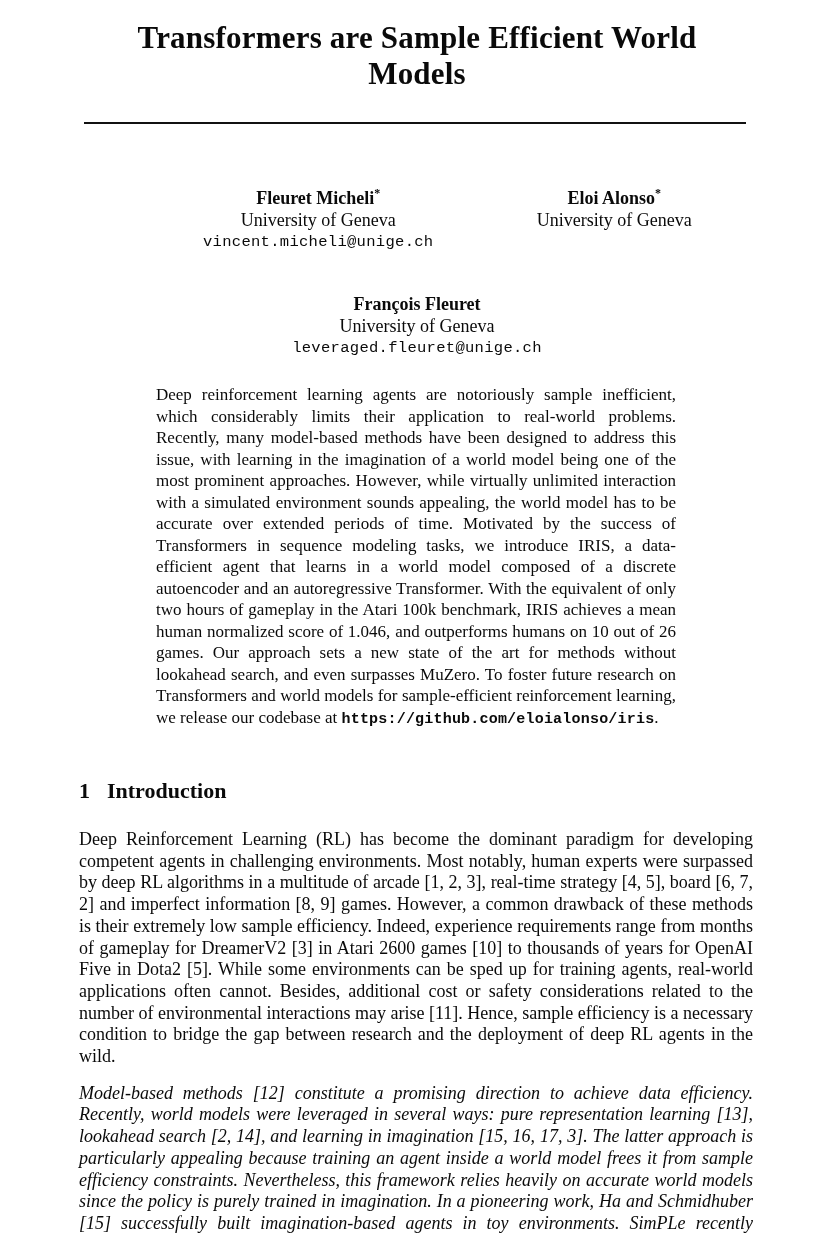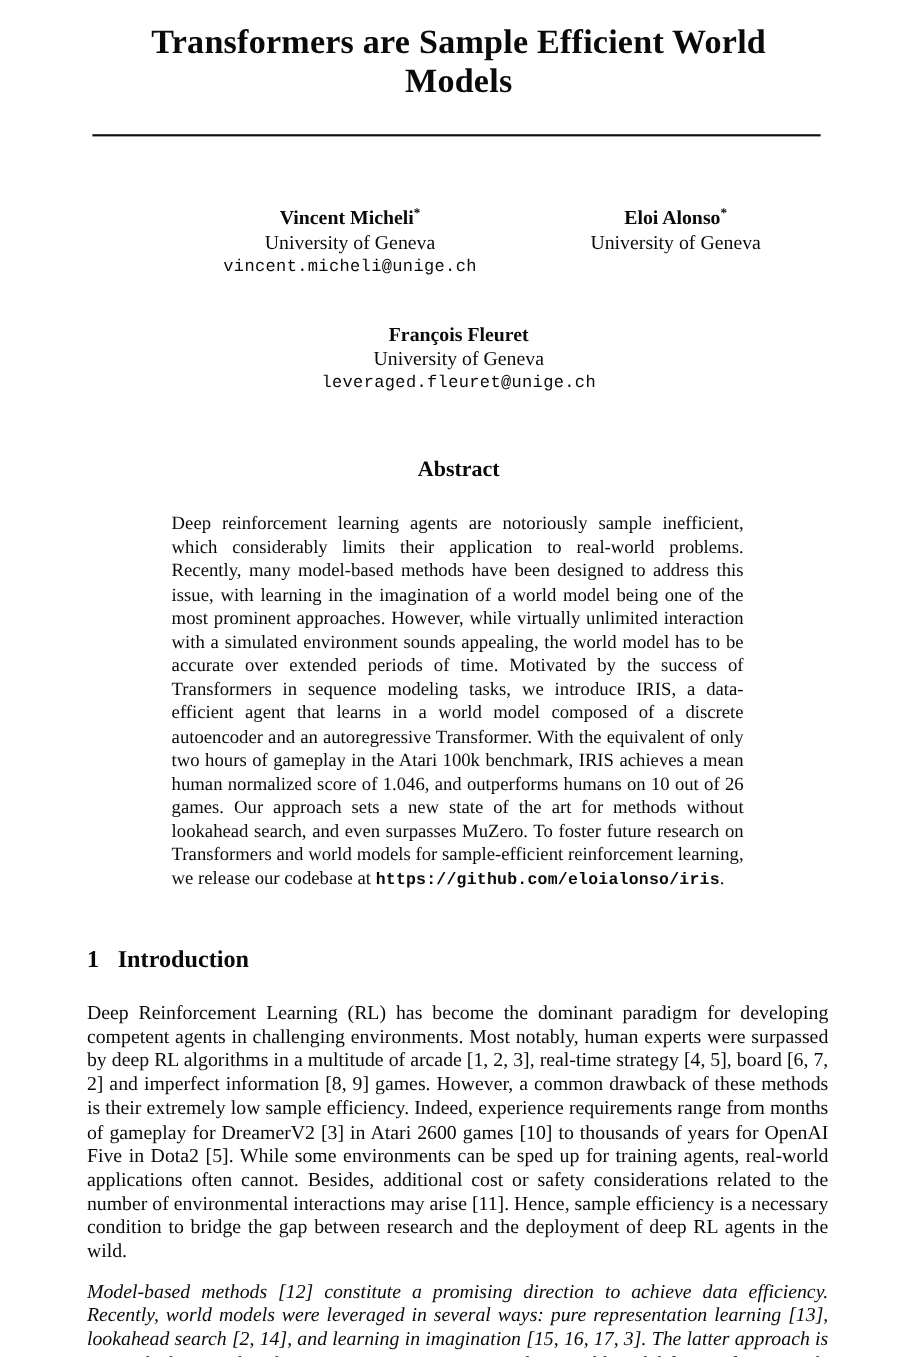--- a/index.html
+++ b/index.html
@@ -104,37 +104,36 @@
 <body>
 
 <div class="page">
 
   <h1 class="paper-title">Transformers are Sample Efficient World Models</h1>
 
   <hr class="title-rule">
 
   <div class="authors-row-1">
     <div class="author-block col-1">
-      <div class="author-name"><span>Vincent Micheli</span><sup>*</sup></div>
+      <div class="author-name"><span>Fleuret Micheli</span><sup>*</sup></div>
       <div class="author-affiliation">University of Geneva</div>
       <div class="author-email">vincent.micheli@unige.ch</div>
     </div>
     <div class="author-block col-2">
       <div class="author-name"><span>Eloi Alonso</span><sup>*</sup></div>
       <div class="author-affiliation">University of Geneva</div>
     </div>
   </div>
 
   <div class="authors-row-2">
     <div class="author-name"><span>François Fleuret</span><sup></sup></div>
     <div class="author-affiliation">University of Geneva</div>
     <div class="author-email">leveraged.fleuret@unige.ch</div>
   </div>
 
-  <h2 class="abstract-heading">Abstract</h2>
 
   <p class="abstract-body"><span>Deep reinforcement learning agents are notoriously sample inefficient, which considerably limits their application to real-world problems. Recently, many model-based methods have been designed to address this issue, with learning in the imagination of a world model being one of the most prominent approaches. However, while virtually unlimited interaction with a simulated environment sounds appealing, the world model has to be accurate over extended periods of time. Motivated by the success of Transformers in sequence modeling tasks, we introduce IRIS, a data-efficient agent that learns in a world model composed of a discrete autoencoder and an autoregressive Transformer. With the equivalent of only two hours of gameplay in the Atari 100k benchmark, IRIS achieves a mean human normalized score of 1.046, and outperforms humans on 10 out of 26 games. Our approach sets a new state of the art for methods without lookahead search, and even surpasses MuZero. To foster future research on Transformers and world models for sample-efficient reinforcement learning, we release our codebase at </span><a class="mono-url" href="#">https://github.com/eloialonso/iris</a><span>.</span></p>
 
   <h2 class="section-heading"><span class="section-number">1</span><span>Introduction</span></h2>
 
   <p class="body-paragraph">Deep Reinforcement Learning (RL) has become the dominant paradigm for developing competent agents in challenging environments. Most notably, human experts were surpassed by deep RL algorithms in a multitude of arcade [1, 2, 3], real-time strategy [4, 5], board [6, 7, 2] and imperfect information [8, 9] games. However, a common drawback of these methods is their extremely low sample efficiency. Indeed, experience requirements range from months of gameplay for DreamerV2 [3] in Atari 2600 games [10] to thousands of years for OpenAI Five in Dota2 [5]. While some environments can be sped up for training agents, real-world applications often cannot. Besides, additional cost or safety considerations related to the number of environmental interactions may arise [11]. Hence, sample efficiency is a necessary condition to bridge the gap between research and the deployment of deep RL agents in the wild.</p>
 
   <p class="body-paragraph">Model-based methods [12] constitute a promising direction to achieve data efficiency. Recently, world models were leveraged in several ways: pure representation learning [13], lookahead search [2, 14], and learning in imagination [15, 16, 17, 3]. The latter approach is particularly appealing because training an agent inside a world model frees it from sample efficiency constraints. Nevertheless, this framework relies heavily on accurate world models since the policy is purely trained in imagination. In a pioneering work, Ha and Schmidhuber [15] successfully built imagination-based agents in toy environments. SimPLe recently showed promise in the more challenging Atari 100k benchmark</p>
 
 </div>

